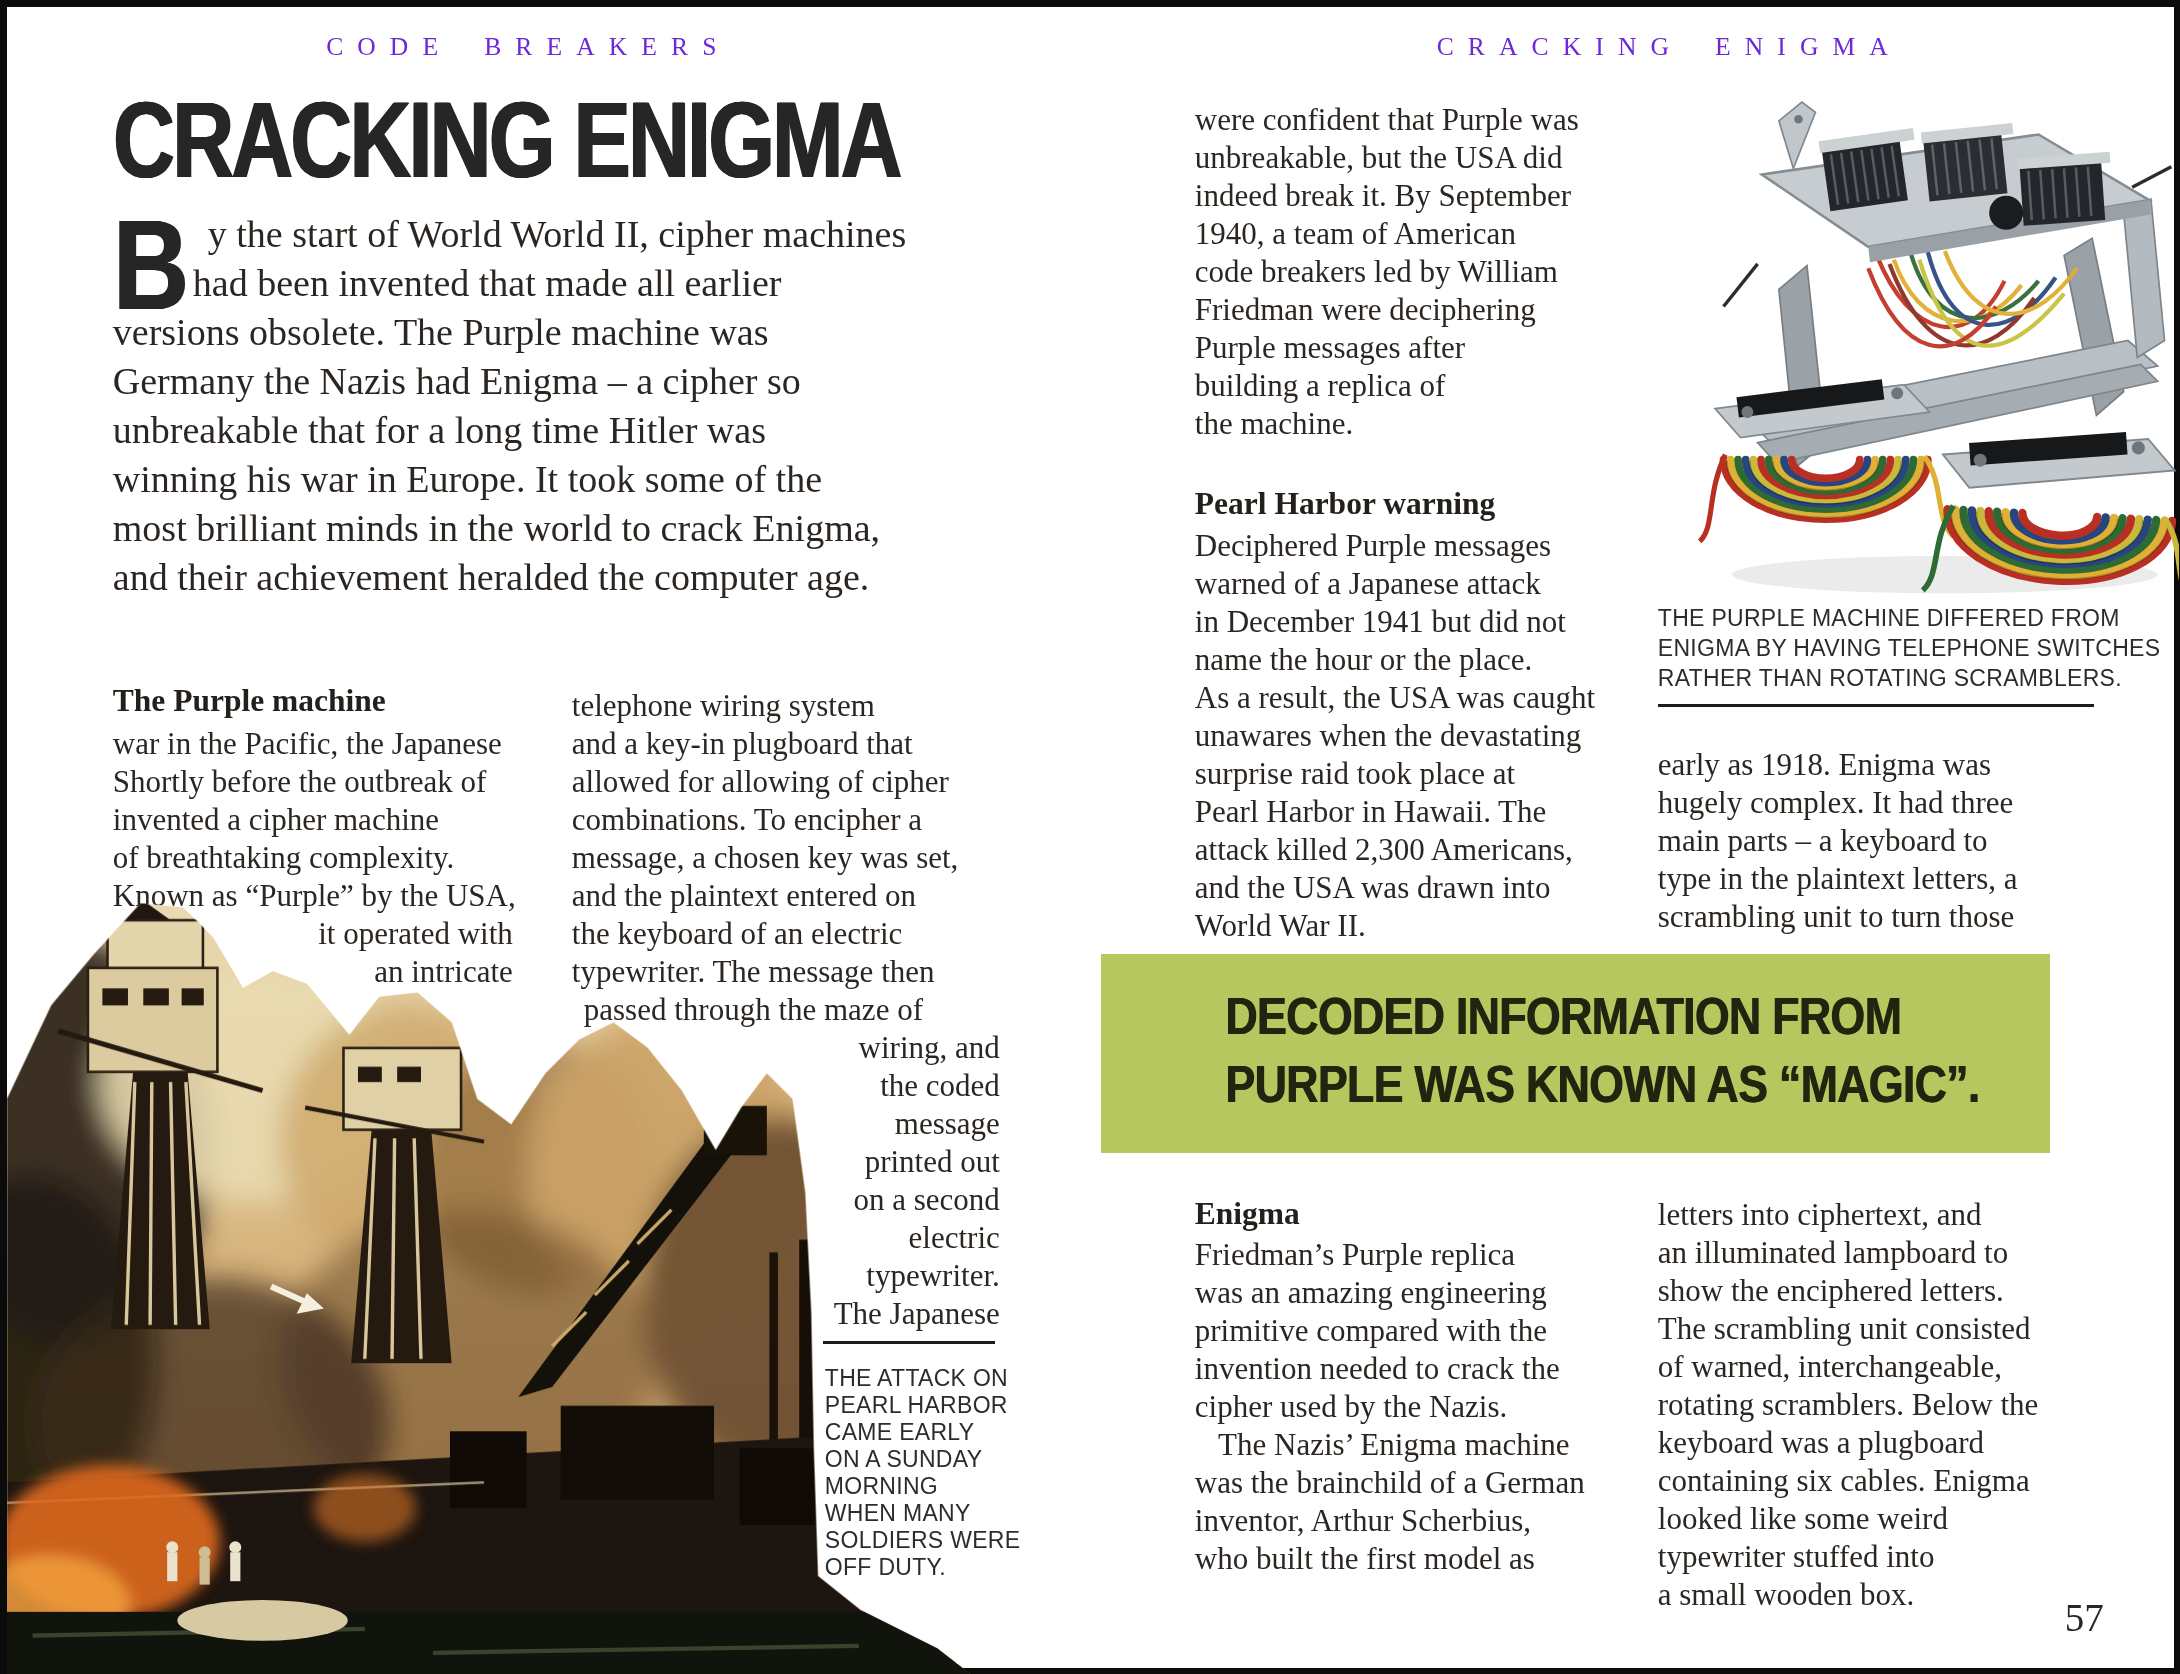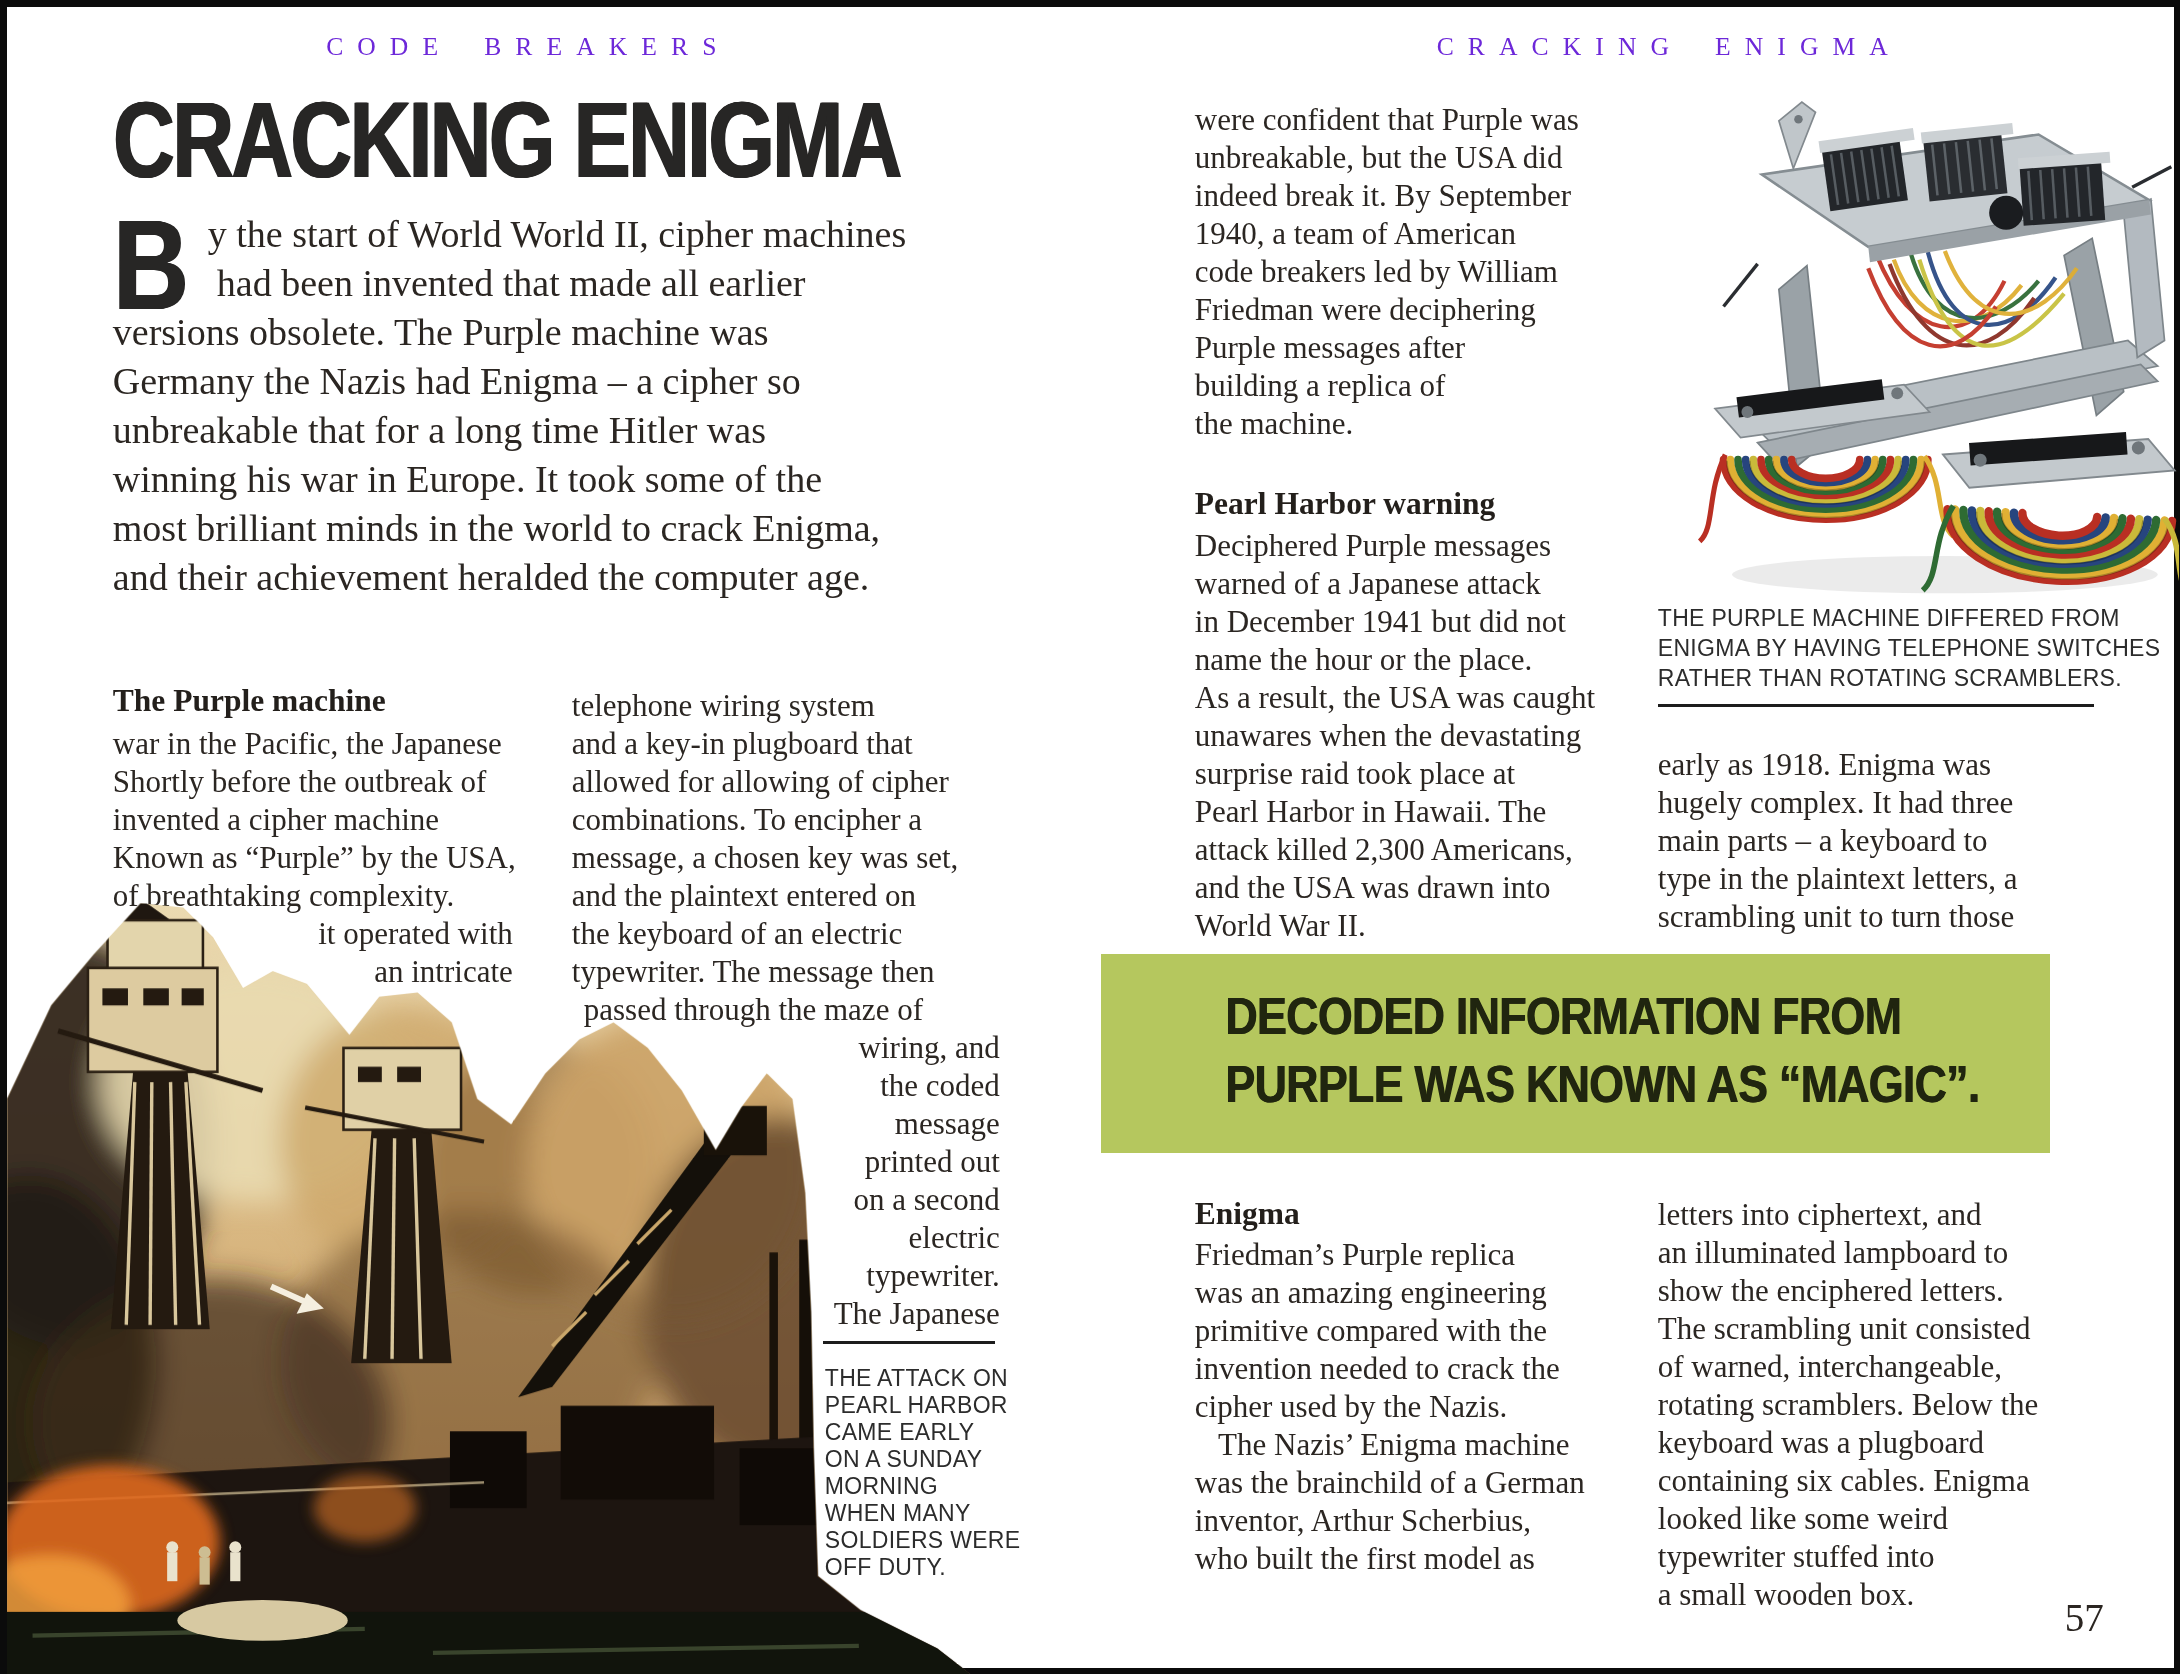--- a/index.html
+++ b/index.html
@@ -43,37 +43,37 @@
   <div id="paper">
 
     <div class="abs runhead" style="left:266px;top:25.6px;width:511px">CODE BREAKERS</div>
 
     <div class="abs bigtitle" style="left:106px;top:80px">CRACKING ENIGMA</div>
 
     <div class="abs dropcap" style="left:106px;top:194px">B</div>
 
     <div class="abs intro" style="left:106px;top:203px;width:920px">
       <div class="bl" style="margin-left:95px">y the start of World World II, cipher machines</div>
-      <div class="bl" style="margin-left:104px">had been invented that made all earlier</div>
+      <div class="bl" style="margin-left:80px">had been invented that made all earlier</div>
       <div class="bl">versions obsolete. The Purple machine was</div>
       <div class="bl">Germany the Nazis had Enigma – a cipher so</div>
       <div class="bl">unbreakable that for a long time Hitler was</div>
       <div class="bl">winning his war in Europe. It took some of the</div>
       <div class="bl">most brilliant minds in the world to crack Enigma,</div>
       <div class="bl">and their achievement heralded the computer age.</div>
     </div>
 
     <div class="abs sechead" style="left:106px;top:676px">The Purple machine</div>
 
     <div class="abs body" style="left:106px;top:718px;width:400px">
       <div class="bl">war in the Pacific, the Japanese</div>
       <div class="bl">Shortly before the outbreak of</div>
       <div class="bl">invented a cipher machine</div>
+      <div class="bl">of breathtaking complexity.</div>
       <div class="bl">Known as “Purple” by the USA,</div>
-      <div class="bl">of breathtaking complexity.</div>
       <div class="bl ra">it operated with</div>
       <div class="bl ra">an intricate</div>
     </div>
 
     <div class="abs body" style="left:565px;top:680px;width:428px">
       <div class="bl">telephone wiring system</div>
       <div class="bl">and a key-in plugboard that</div>
       <div class="bl">allowed for allowing of cipher</div>
       <div class="bl">combinations. To encipher a</div>
       <div class="bl">message, a chosen key was set,</div>

